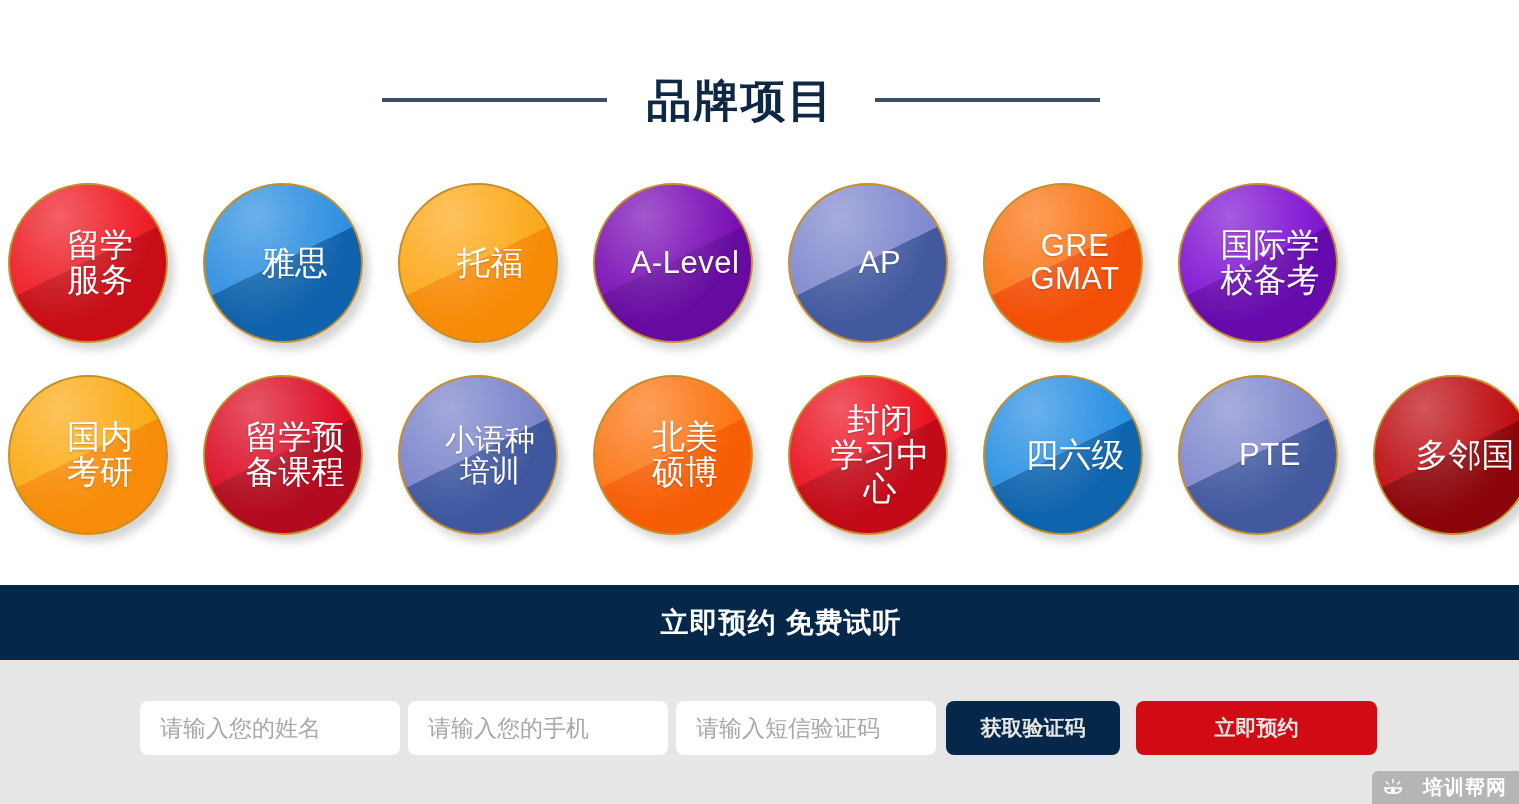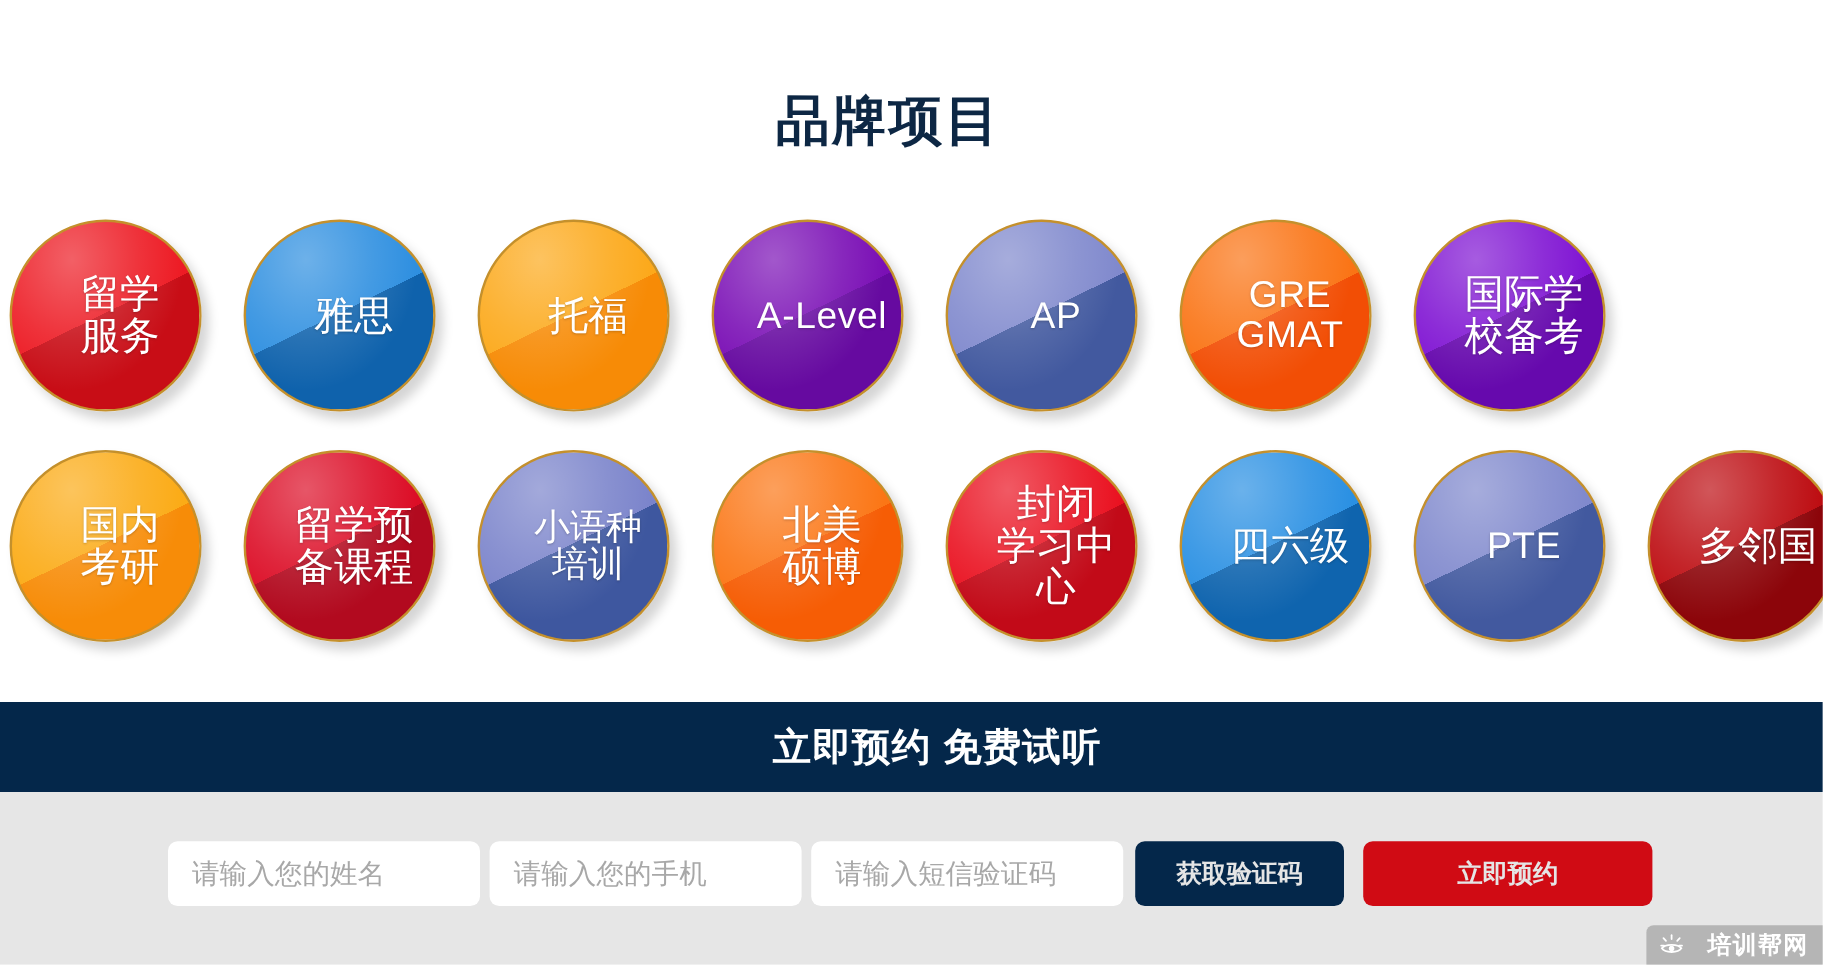--- a/index.html
+++ b/index.html
@@ -8,21 +8,21 @@
     font-family:"Liberation Sans","DejaVu Sans",sans-serif;
     background:#ffffff;
     overflow:hidden;
     position:relative;
   }
 
   
   .title-row{
     position:absolute;
     top:60px; left:0; width:1481px; height:80px;
-    display:flex; align-items:center; justify-content:center; gap:40px;flex-direction:column;
+    display:flex; align-items:center; justify-content:center; gap:40px;
   }
   .title-rule{ width:225px; height:4px; background:#3a5169; }
   .title-text{
     font-size:45px; font-weight:bold; color:#0d2744;
     letter-spacing:2px; line-height:1;
     font-family:"Liberation Sans","DejaVu Sans",sans-serif;
   }
 
   
   .grid{
@@ -62,21 +62,21 @@
   .lbl.en{ font-size:31px; font-weight:400; letter-spacing:0.5px; }
   .lbl.wide{ width:200px; }
 
   
   .banner{
     position:absolute; left:0; top:585px; width:1519px; height:75px;
     background:#04274a;
     display:flex; align-items:center; justify-content:center;
   }
   .banner-text{
-    color:#ffffff; font-size:32px; font-weight:bold; letter-spacing:1px;margin-left:43px;
+    color:#ffffff; font-size:28px; font-weight:bold; letter-spacing:1px;margin-left:43px;
   }
 
   
   .formarea{
     position:absolute; left:0; top:660px; width:1519px; height:144px;
     background:#e6e6e6;
   }
   .form-inner{
     position:absolute; left:140px; top:41px;
     display:flex; align-items:center; gap:8px;

